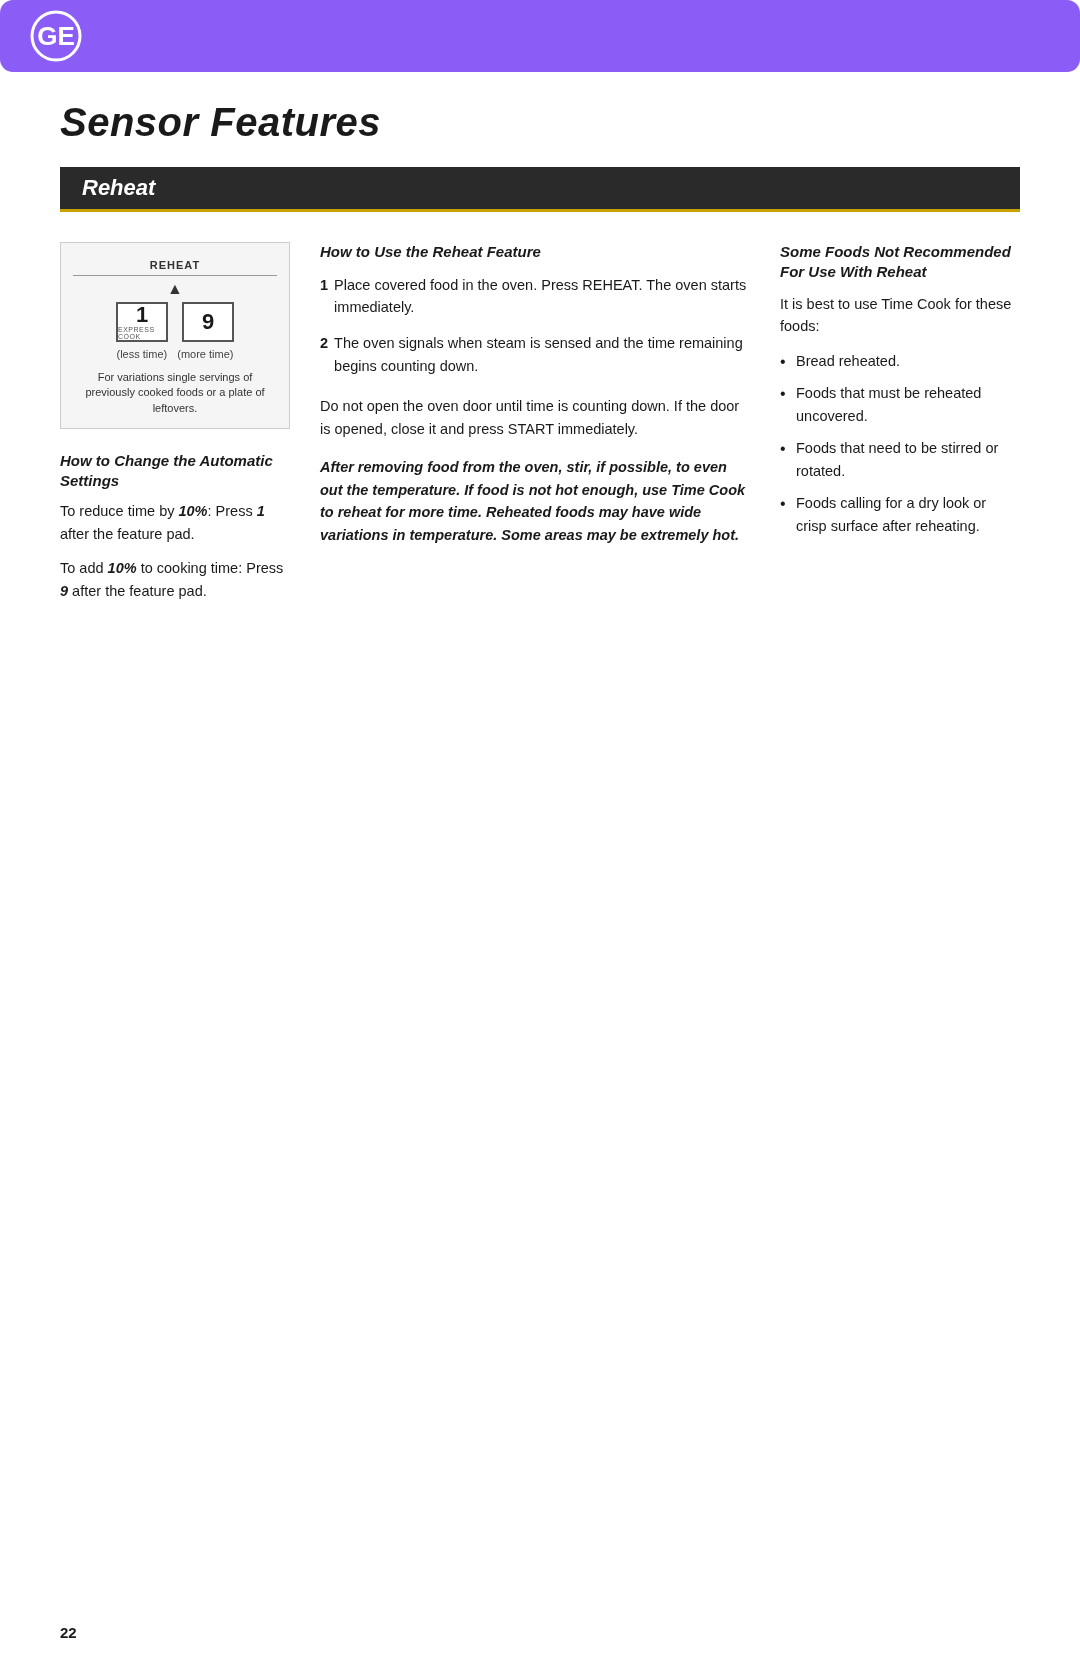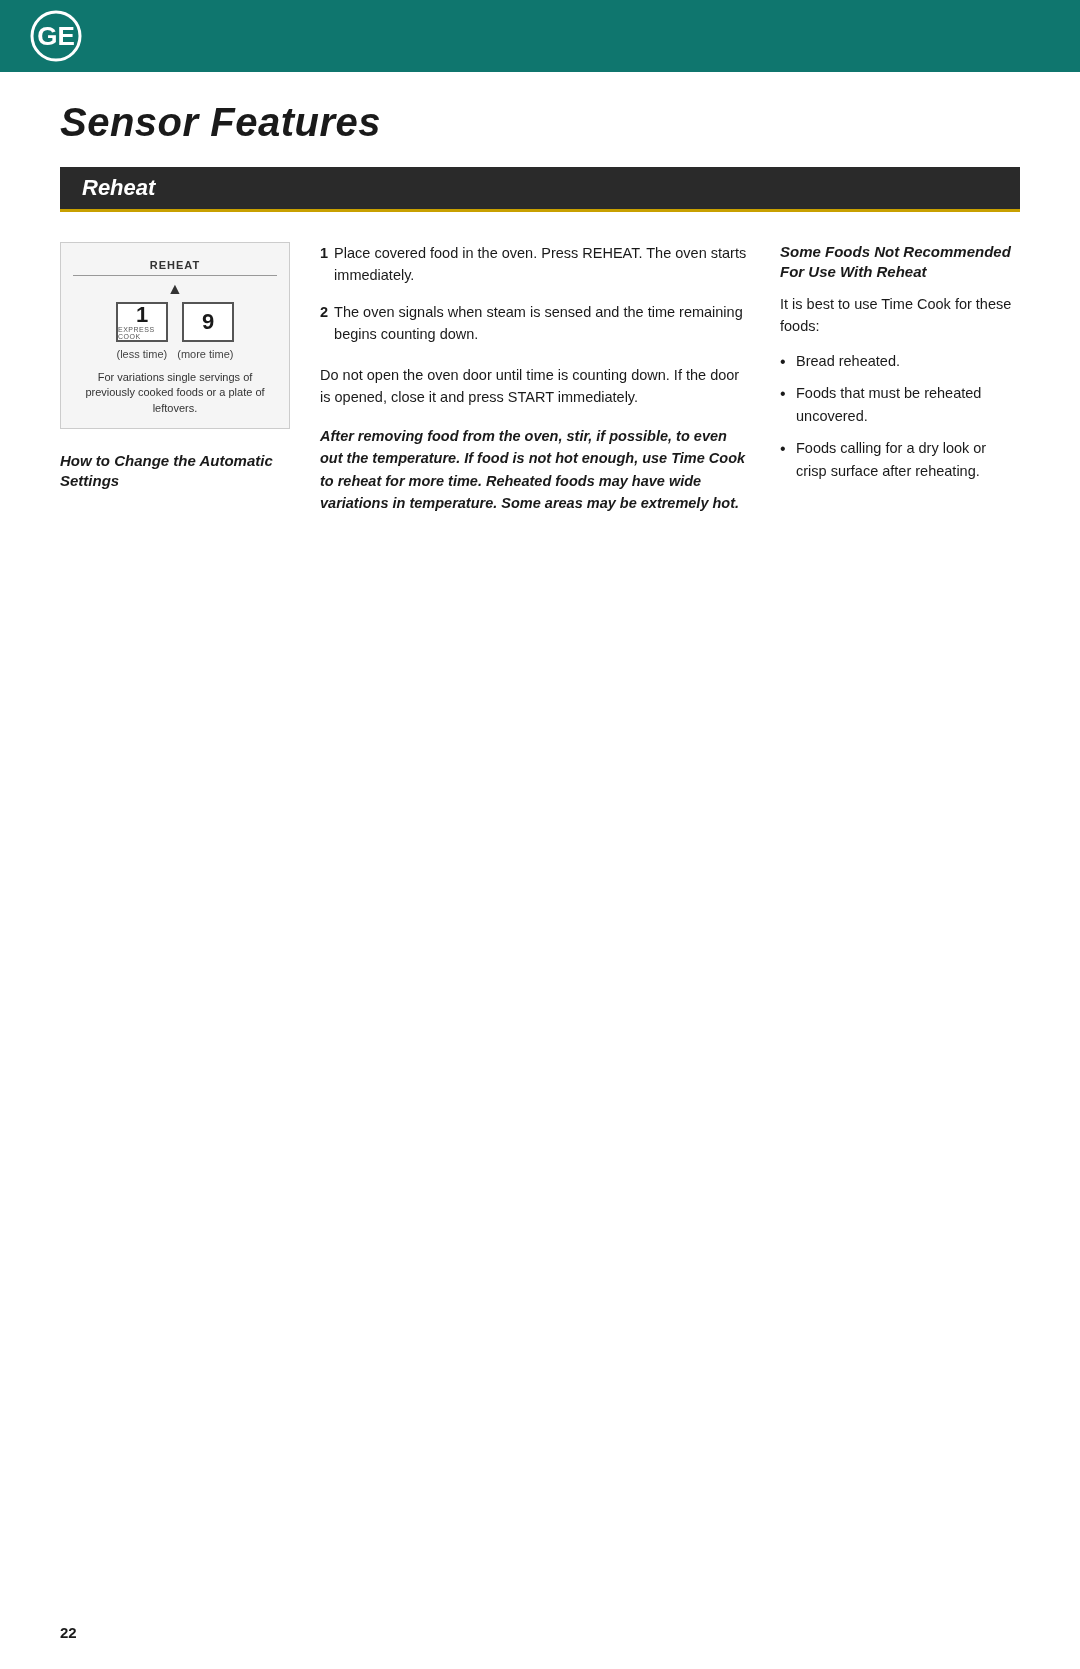--- a/index.html
+++ b/index.html
@@ -7,25 +7,26 @@
     body {
       background: #ffffff;
       font-family: Arial, Helvetica, sans-serif;
       width: 1080px;
       min-height: 1669px;
       position: relative;
     }
 
     
     .header-bar {
-      background: #0f766e;
+      background: #8b5cf6;
       display: flex;
       align-items: center;
       padding: 0 30px;
       height: 72px;
+      border-radius: 13px;
     }
 
     .header-icon {
       width: 52px;
       height: 52px;
       margin-right: 18px;
       flex-shrink: 0;
     }
 
     .header-title {
@@ -306,24 +307,35 @@
       <div class="diagram-time-labels">
         <span>(less time)</span>
         <span>(more time)</span>
       </div>
       <div class="diagram-note">For variations single servings of previously cooked foods or a plate of leftovers.</div>
     </div>
 
     <div class="how-change-title">
       <span>How to Change the Automatic Settings</span>
     </div>
+    <div class="how-change-body">
+      <p>
+        To reduce time by <span class="bold-italic">10%</span>: Press <span class="bold-italic">1</span> after the feature pad.
+      </p>
+      <p>
+        To add <span class="bold-italic">10%</span> to cooking time: Press <span class="bold-italic">9</span> after the feature pad.
+      </p>
+    </div>
   </div>
 
   <div class="mid-col">
 
+    <div class="how-use-title">
+      <span>How to Use the Reheat Feature</span>
+    </div>
 
     <div class="numbered-steps">
       <div class="step">
         <span class="step-num bold">1</span>
         <span class="step-text">Place covered food in the oven. Press REHEAT. The oven starts immediately.</span>
       </div>
       <div class="step">
         <span class="step-num bold">2</span>
         <span class="step-text">The oven signals when steam is sensed and the time remaining begins counting down.</span>
       </div>
@@ -336,20 +348,21 @@
 
   <div class="right-col">
 
     <div class="some-foods-title">Some Foods Not Recommended For Use With Reheat</div>
 
     <div class="some-foods-intro">It is best to use Time Cook for these foods:</div>
 
     <ul class="bullet-list">
       <li>Bread reheated.</li>
       <li>Foods that must be reheated uncovered.</li>
+      <li>Foods that need to be stirred or rotated.</li>
       <li>Foods calling for a dry look or crisp surface after reheating.</li>
     </ul>
 
   </div>
 
 </div>
 
 <div class="page-number">22</div>
 
 </body></html>

